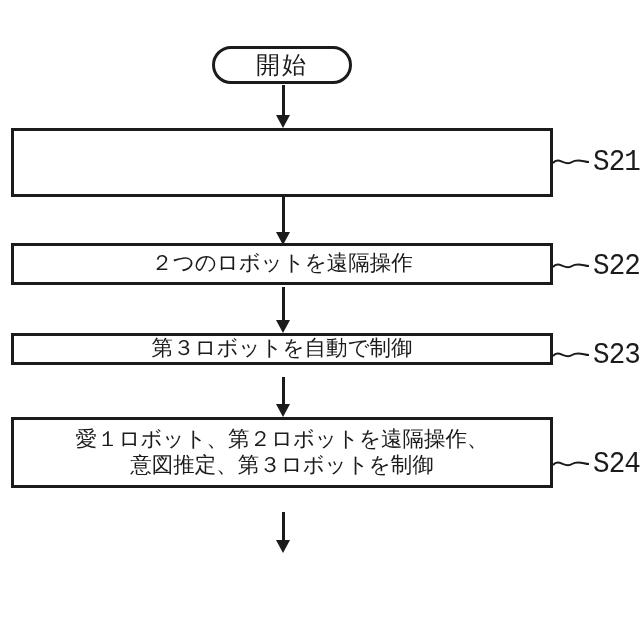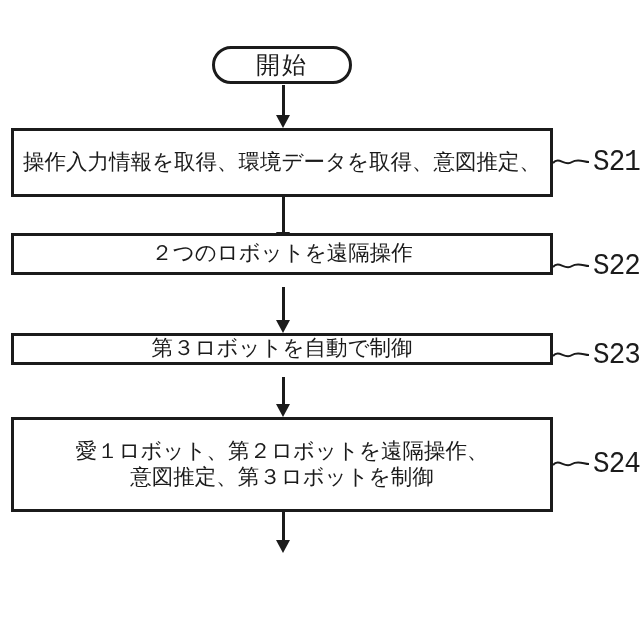--- a/index.html
+++ b/index.html
@@ -78,35 +78,34 @@
   <div class="terminal" style="top:46px;">
     <span>開始</span>
   </div>
 
   <div class="arrow" style="top:85px;height:43px;">
     <div class="shaft"></div>
     <div class="head"></div>
   </div>
 
   <div class="process" style="top:128px;height:69px;">
-    <div class="pline">操作入力情報を取得、環境データを取得、意図推定、</div>
   </div>
   <div class="step-ref" style="top:145px;">
     <svg width="38" height="16" viewBox="0 0 38 16">
       <path d="M1 9 C 7 2, 13 13, 20 8 C 26 4, 32 8, 37 8"></path>
     </svg>
     <span class="ref-label">S21</span>
   </div>
 
   <div class="arrow" style="top:197px;height:48px;">
     <div class="shaft"></div>
     <div class="head"></div>
   </div>
 
-  <div class="process" style="top:233px;height:42px;">
+  <div class="process" style="top:243px;height:42px;">
     <div class="pline">２つのロボットを遠隔操作</div>
   </div>
   <div class="step-ref" style="top:249px;">
     <svg width="38" height="16" viewBox="0 0 38 16">
       <path d="M1 9 C 7 2, 13 13, 20 8 C 26 4, 32 8, 37 8"></path>
     </svg>
     <span class="ref-label">S22</span>
   </div>
 
   <div class="arrow" style="top:287px;height:46px;">
@@ -122,21 +121,21 @@
       <path d="M1 9 C 7 2, 13 13, 20 8 C 26 4, 32 8, 37 8"></path>
     </svg>
     <span class="ref-label">S23</span>
   </div>
 
   <div class="arrow" style="top:377px;height:40px;">
     <div class="shaft"></div>
     <div class="head"></div>
   </div>
 
-  <div class="process" style="top:417px;height:95px;">
+  <div class="process" style="top:417px;height:71px;">
     <div class="pline">愛１ロボット、第２ロボットを遠隔操作、</div>
     <div class="pline">意図推定、第３ロボットを制御</div>
   </div>
   <div class="step-ref" style="top:447px;">
     <svg width="38" height="16" viewBox="0 0 38 16">
       <path d="M1 9 C 7 2, 13 13, 20 8 C 26 4, 32 8, 37 8"></path>
     </svg>
     <span class="ref-label">S24</span>
   </div>
 

